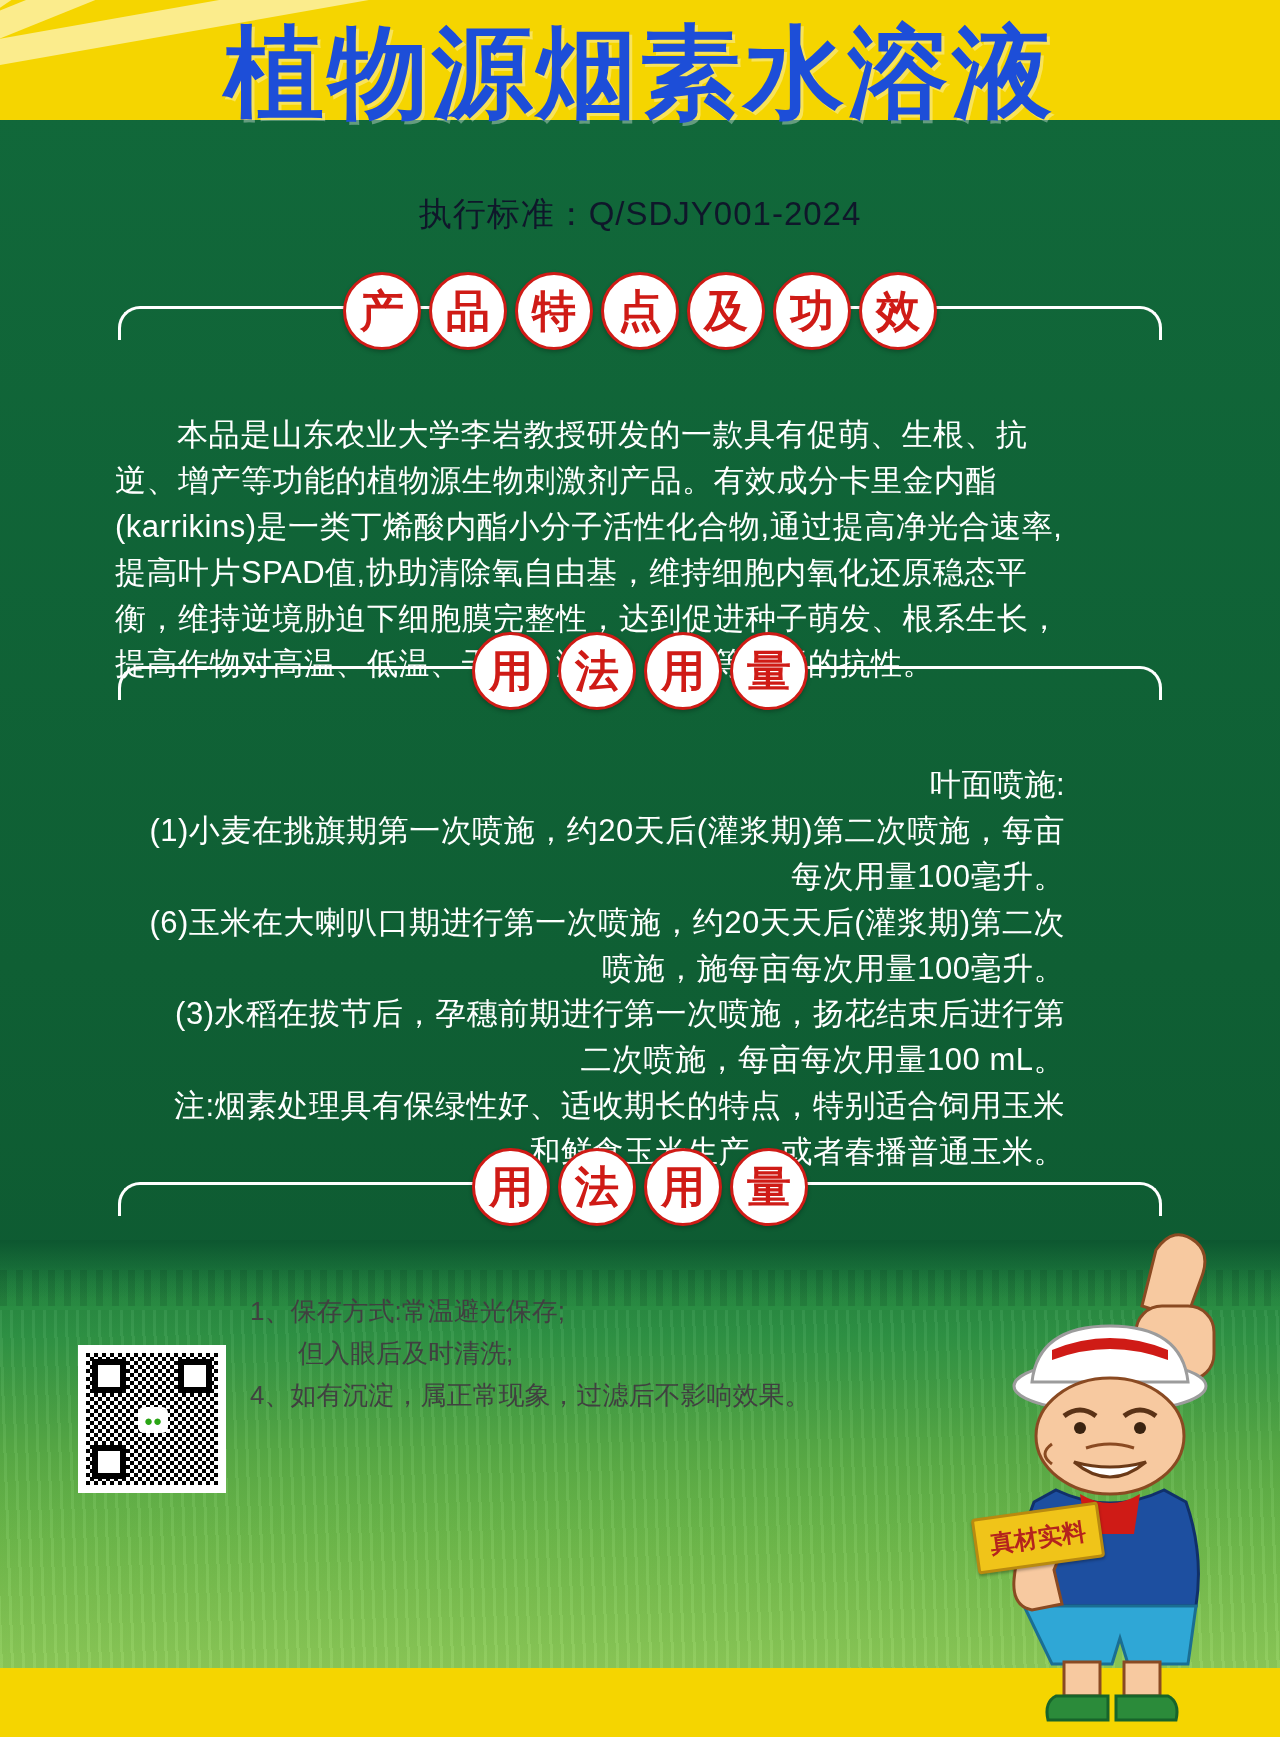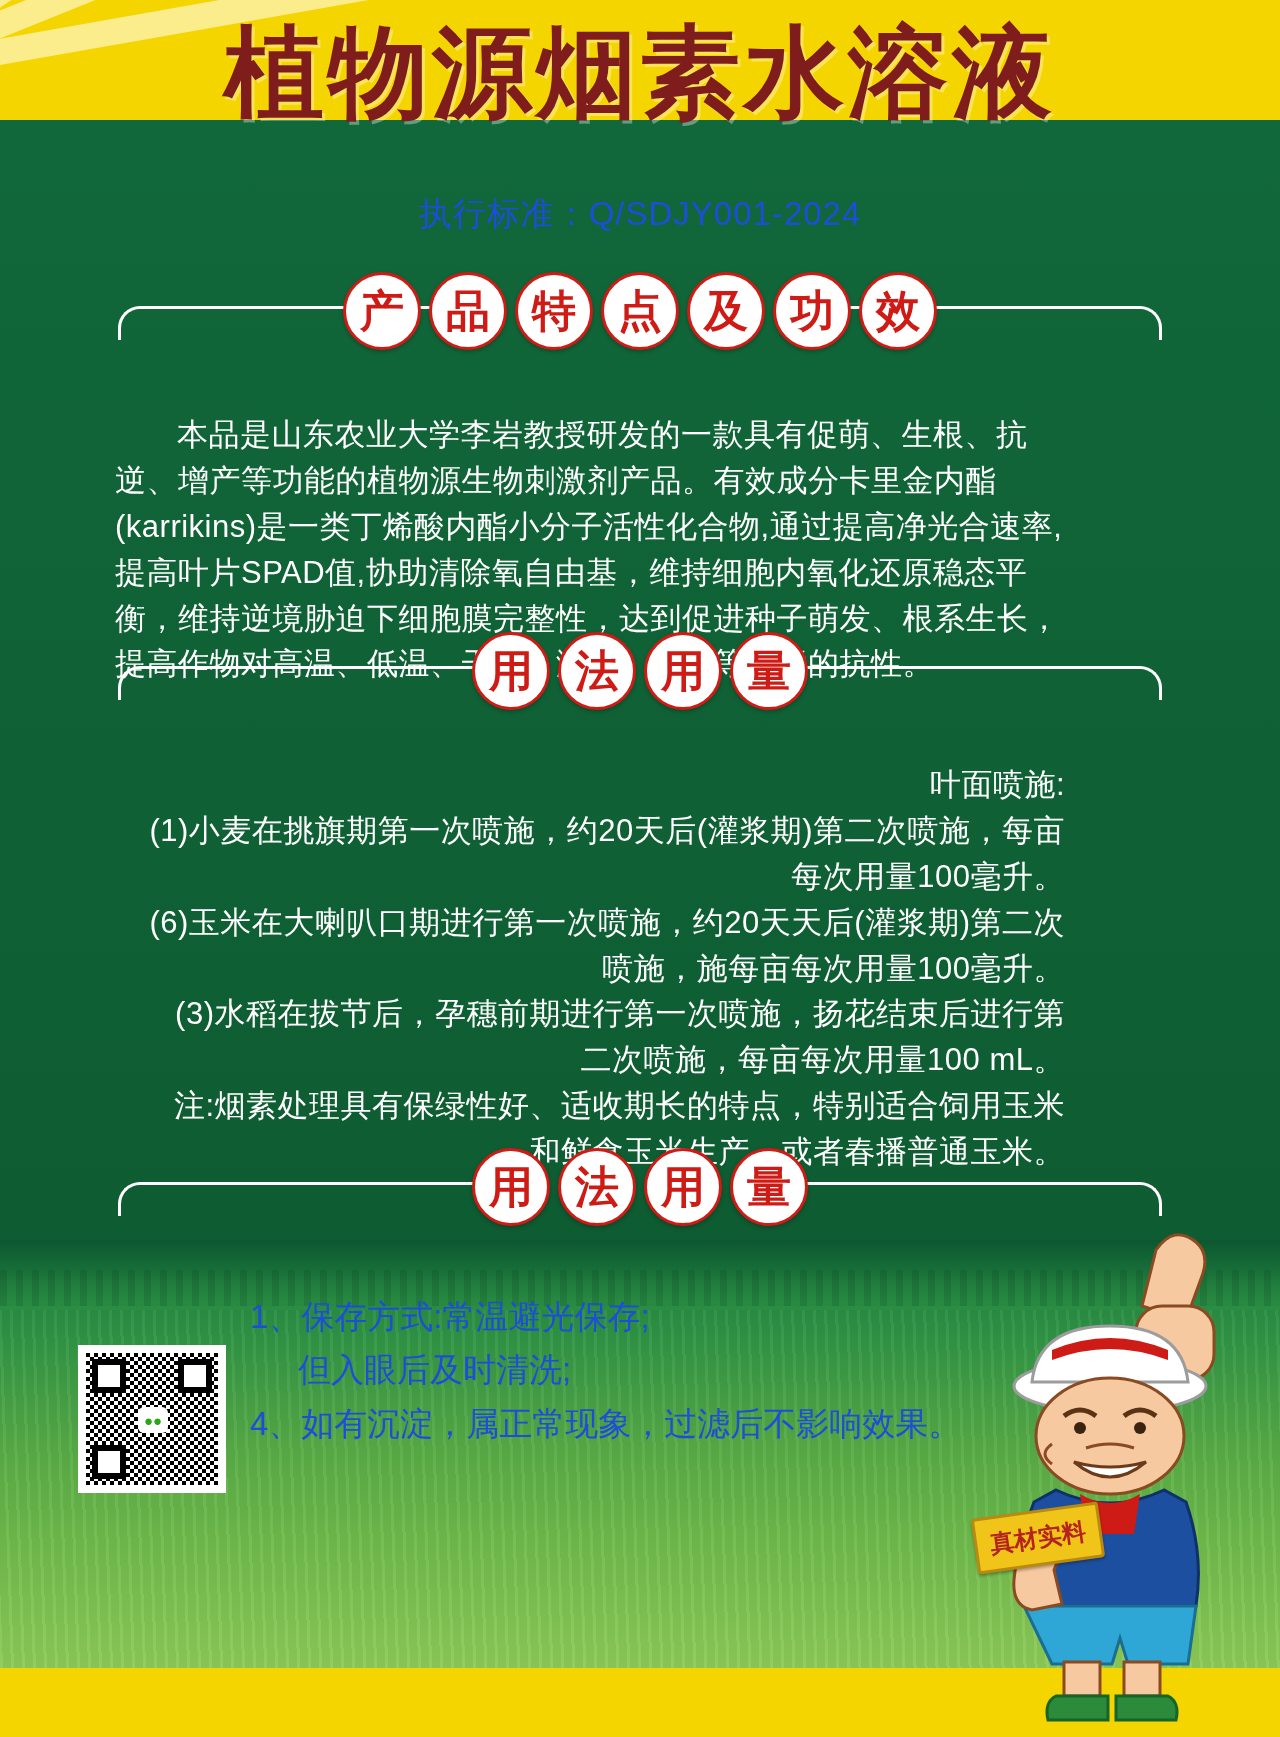--- a/index.html
+++ b/index.html
@@ -84,31 +84,31 @@
 
   
   .title {
     position: absolute;
     left: 0; top: 22px;
     width: 1280px;
     text-align: center;
     font-size: 100px;
     line-height: 1;
     font-weight: bold;
-    color: #7f1d1d;
+    color: #1d4ed8;
     letter-spacing: 4px;
     text-shadow: 3px 3px 0 rgba(255,255,255,0.35);
     z-index: 6;
   }
   .standard {
     position: absolute;
     left: 0; top: 192px;
     width: 1280px;
     text-align: center;
-    color: #1d4ed8;
+    color: #0f172a;
     font-size: 33px;
     letter-spacing: 1px;
     z-index: 6;
   }
 
   
   .section-head {
     position: absolute;
     left: 0;
     width: 1280px;
@@ -156,22 +156,22 @@
     letter-spacing: 0.5px;
   }
   .para p { text-indent: 62px; }
   .para p.hang { text-indent: 30px; text-align: right; }
 
   
   .notes {
     position: absolute;
     left: 250px; top: 1290px;
     width: 700px;
-    color: #1d4ed8;
-    font-size: 33px;
+    color: #404040;
+    font-size: 26px;
     line-height: 1.62;
     z-index: 7;
   }
   .notes .row { white-space: nowrap; }
   .notes .row.indent { padding-left: 48px; }
 
   
   .qr {
     position: absolute;
     left: 78px; top: 1345px;

